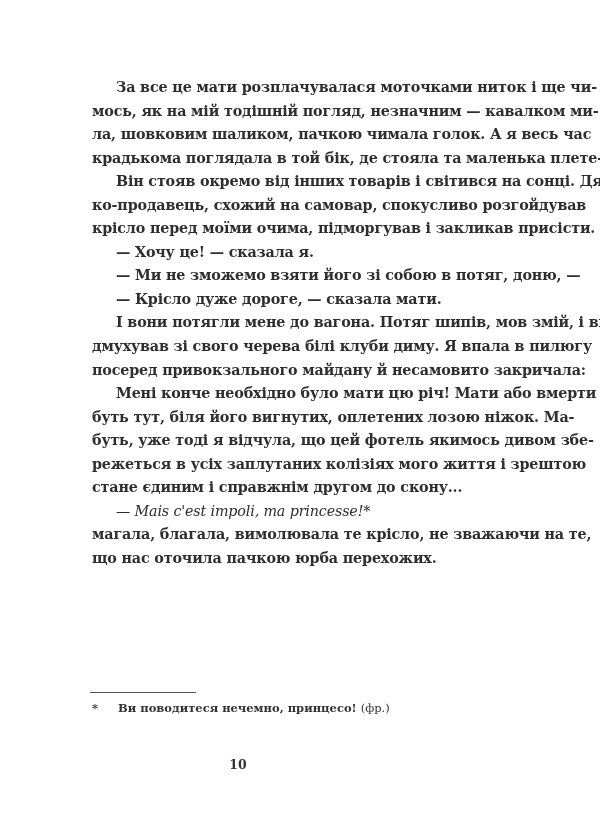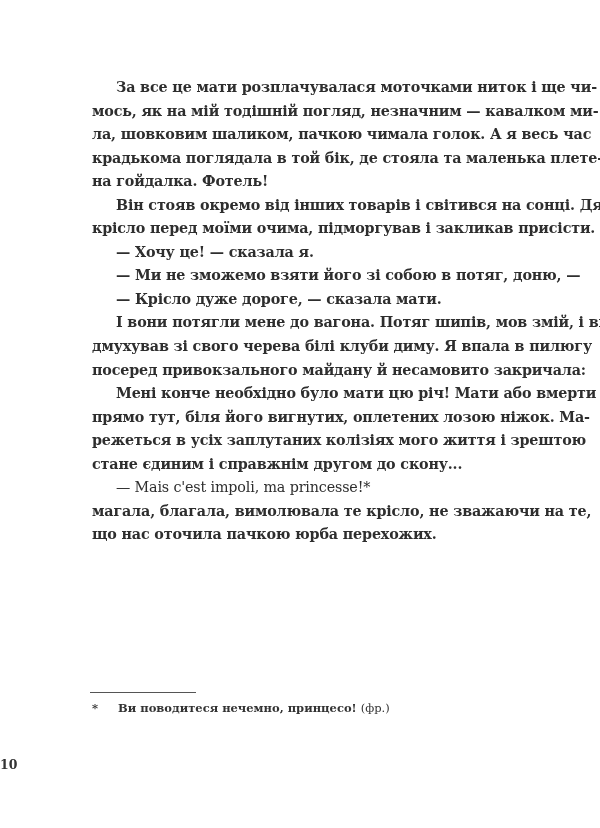--- a/index.html
+++ b/index.html
@@ -21,21 +21,21 @@
     line-height: 23.55px;
     font-size: 14.3px;
     white-space: nowrap;
     text-align: justify;
     text-align-last: justify;
     letter-spacing: -0.15px;
     font-weight: 600;
   }
   .line.last { text-align-last: left; }
   .line.indent { padding-left: 24px; }
-  .line.it { font-weight: 500; }
+  .line.it { font-style: italic; font-weight: 500; }
   .footnote-rule {
     position: absolute;
     left: 90px; top: 692px;
     width: 106px; height: 0;
     border-top: 1px solid #555;
   }
   .footnote {
     position: absolute;
     left: 92px; top: 699px;
     font-size: 11.5px;
@@ -43,45 +43,46 @@
     font-weight: 600;
     color: #333;
     white-space: nowrap;
   }
   .footnote .mark { display: inline-block; width: 26px; }
   .footnote .src { font-weight: 500; }
   .page-number {
     position: absolute;
     left: 0; width: 476px;
     top: 757px;
-    text-align: left;
+    text-align: center;
     font-size: 12.5px;
     font-weight: 600;
     color: #333;
   }
 </style>
 </head>
 <body>
 
 <div class="page" id="page-body">
     <div class="line indent">За все це мати розплачувалася моточками ниток і ще чи-</div>
     <div class="line">мось, як на мій тодішній погляд, незначним — кавалком ми-</div>
     <div class="line">ла, шовковим шаликом, пачкою чимала голок. А я весь час</div>
     <div class="line">крадькома поглядала в той бік, де стояла та маленька плете-</div>
-    <div class="line last">на гойдалка. Фотель!</div>
     <div class="line indent">Він стояв окремо від інших товарів і світився на сонці. Дядь-</div>
+    <div class="line">ко-продавець, схожий на самовар, спокусливо розгойдував</div>
     <div class="line last">крісло перед моїми очима, підморгував і закликав присісти.</div>
     <div class="line indent last">— Хочу це! — сказала я.</div>
     <div class="line indent">— Ми не зможемо взяти його зі собою в потяг, доню, —</div>
     <div class="line indent last">— Крісло дуже дороге, — сказала мати.</div>
     <div class="line indent">І вони потягли мене до вагона. Потяг шипів, мов змій, і ви-</div>
     <div class="line">дмухував зі свого черева білі клуби диму. Я впала в пилюгу</div>
     <div class="line">посеред привокзального майдану й несамовито закричала:</div>
     <div class="line indent">Мені конче необхідно було мати цю річ! Мати або вмерти</div>
-    <div class="line">прямо тут, біля його вигнутих, оплетених лозою ніжок. Ма-</div>
+    <div class="line">буть тут, біля його вигнутих, оплетених лозою ніжок. Ма-</div>
+    <div class="line">буть, уже тоді я відчула, що цей фотель якимось дивом збе-</div>
     <div class="line">режеться в усіх заплутаних колізіях мого життя і зрештою</div>
     <div class="line last">стане єдиним і справжнім другом до скону...</div>
     <div class="line indent last it">— Mais c'est impoli, ma princesse!*</div>
     <div class="line">магала, благала, вимолювала те крісло, не зважаючи на те,</div>
     <div class="line last">що нас оточила пачкою юрба перехожих.</div>
   </div>
 
 <div class="footnote-rule"></div>
 <div class="footnote">
   <span class="mark">*</span><span>Ви поводитеся нечемно, принцесо! </span><span class="src">(фр.)</span>

